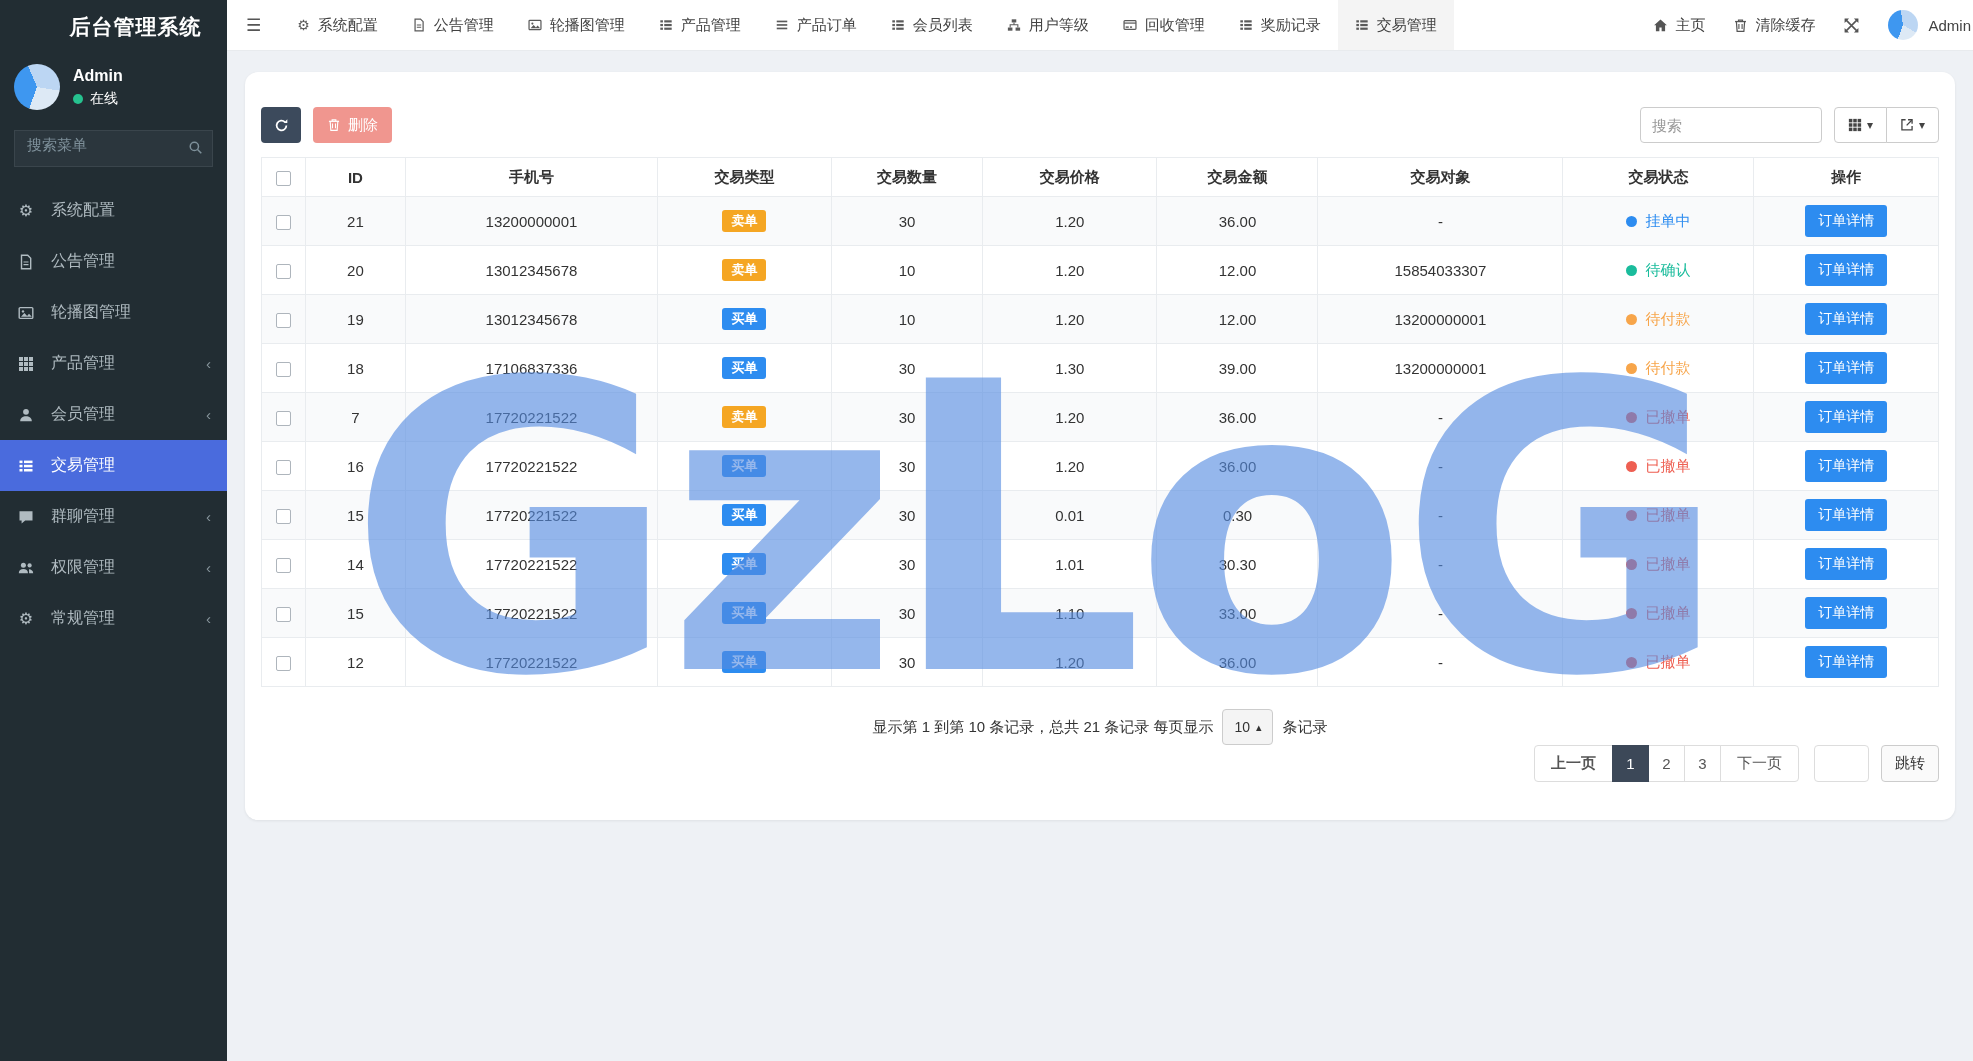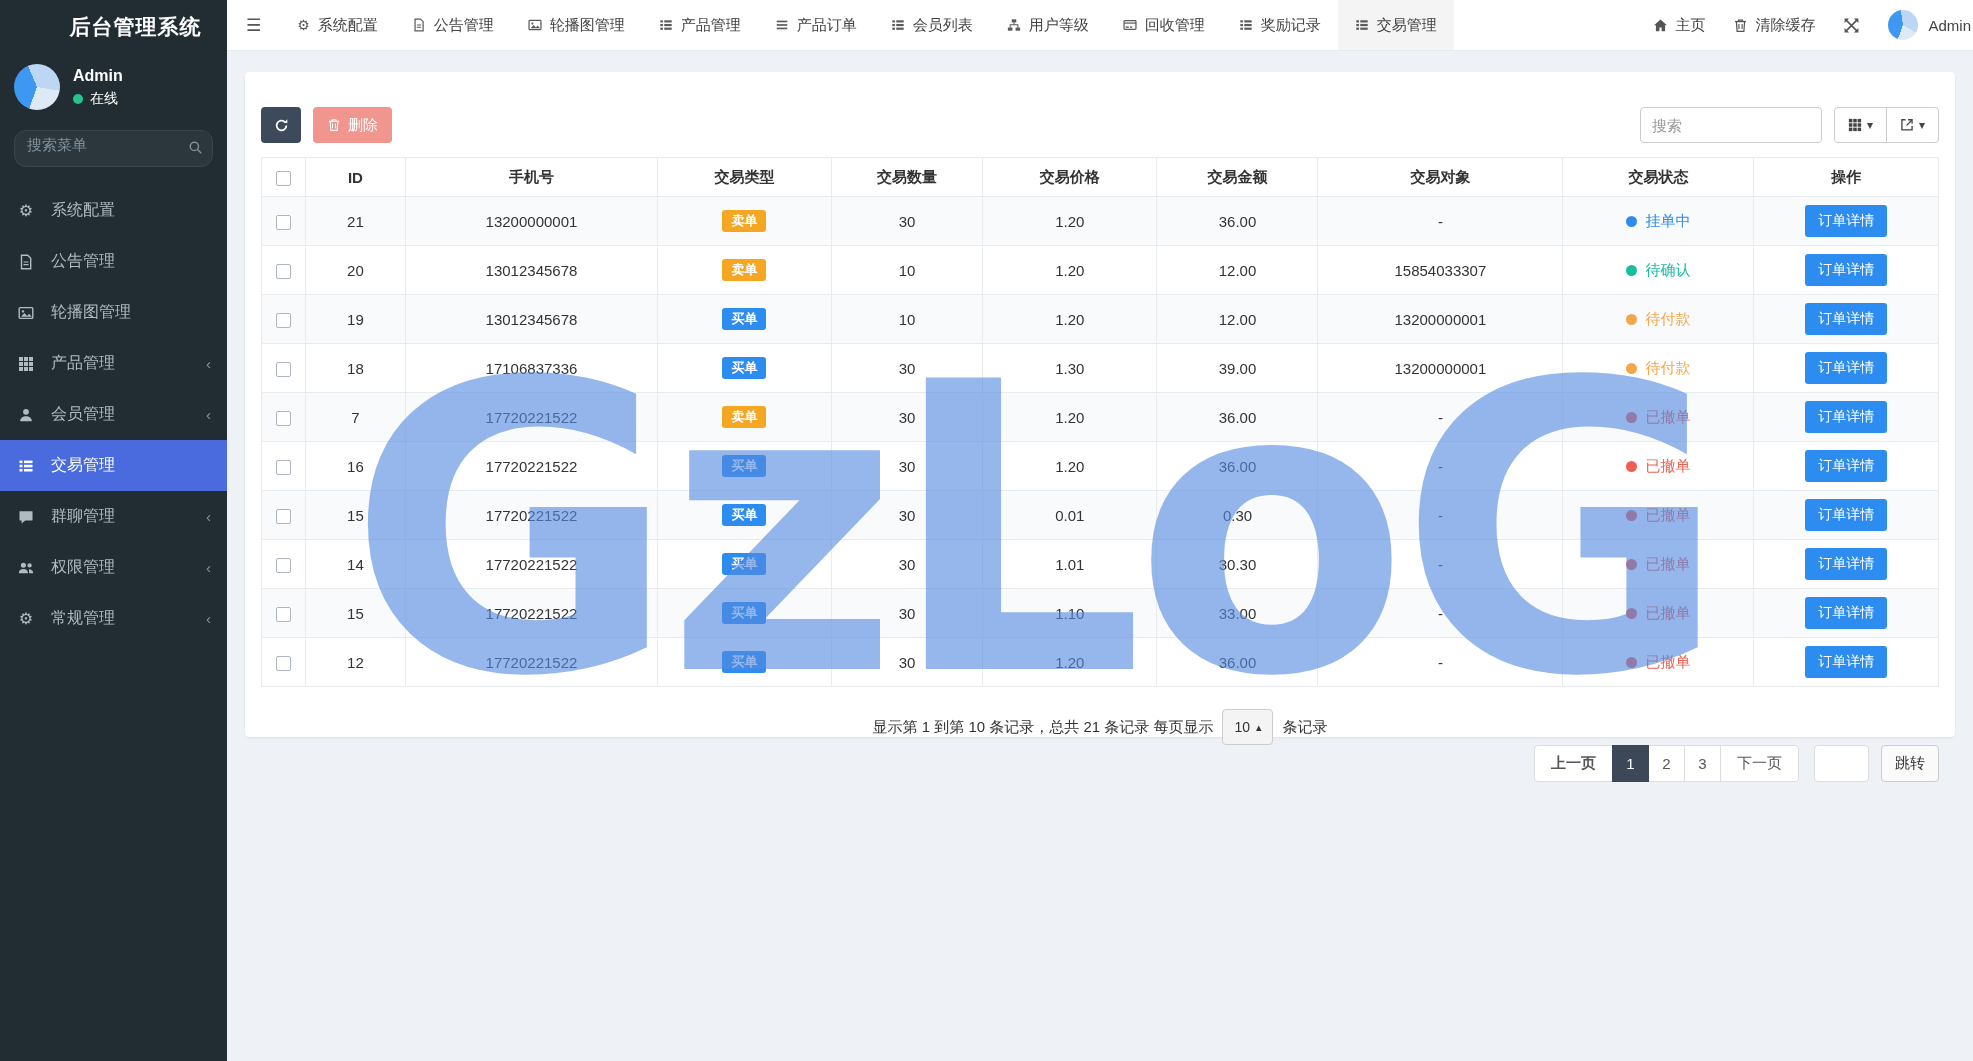--- a/index.html
+++ b/index.html
@@ -16,21 +16,21 @@
   .brand{height:54px;display:flex;align-items:center;justify-content:center;
     color:#fff;font-size:21px;font-weight:bold;letter-spacing:1px;padding-left:44px;}
   .user-panel{display:flex;align-items:center;gap:13px;padding:10px 14px 12px;}
   .avatar{width:46px;height:46px;border-radius:50%;flex:0 0 auto;
     background:conic-gradient(from 200deg,#3e97f0 0 38%,#bcd6f3 38% 72%,#dde9f5 72% 100%);}
   .user-name{color:#fff;font-weight:bold;font-size:16px;line-height:1.2;}
   .user-status{display:flex;align-items:center;gap:7px;color:#fff;font-size:14px;margin-top:4px;}
   .dot-green{width:10px;height:10px;border-radius:50%;background:#26c28f;}
   .side-search{margin:8px 14px 18px;position:relative;}
   .side-search input{width:100%;box-sizing:border-box;height:37px;background:#2b363d;
-    border:1px solid #3a454c;border-radius:12px;color:#cfd8dd;font-size:15px;
+    border:1px solid #3a454c;border-radius:0;color:#cfd8dd;font-size:15px;
     padding:0 32px 8px 12px;outline:none;font-family:inherit;}
   .side-search input::placeholder{color:#7e909a;}
   .side-search .icn{position:absolute;right:10px;top:10px;color:#7e909a;font-size:15px;}
   .side-item{height:51px;display:flex;align-items:center;gap:15px;padding:0 16px;
     color:#b0bbc1;font-size:16px;cursor:pointer;}
   .side-item .icn{width:20px;font-size:16px;}
   .side-item .chev{margin-left:auto;font-size:15px;color:#87959c;width:auto;}
   .side-item.active{background:#4a6bdd;color:#fff;}
 
   
@@ -43,22 +43,22 @@
   .nav-tab.active{background:#f4f4f4;}
   .nav-right{margin-left:auto;display:flex;align-items:center;gap:28px;font-size:15px;color:#424242;padding-right:2px;}
   .nav-link{display:flex;align-items:center;gap:7px;cursor:pointer;}
   .nav-link .icn{font-size:15px;color:#555;}
   .nav-user{display:flex;align-items:center;gap:10px;}
   .nav-avatar{width:30px;height:30px;border-radius:50%;
     background:conic-gradient(from 200deg,#3e97f0 0 42%,#bcd6f3 42% 78%,#dde9f5 78% 100%);}
 
   
   .content{position:absolute;top:50px;left:0;right:0;bottom:0;background:#eef1f5;}
-  .card{position:absolute;left:18px;right:18px;top:22px;height:665px;background:#fff;
-    border-radius:4px;box-shadow:0 1px 3px rgba(0,0,0,.07);padding:0 16px;box-sizing:border-box;}
+  .card{position:absolute;left:18px;right:18px;top:22px;height:748px;background:#fff;
+    border-radius:13px;box-shadow:0 1px 3px rgba(0,0,0,.07);padding:0 16px;box-sizing:border-box;}
   .toolbar{display:flex;align-items:center;margin-top:35px;height:36px;}
   .btn-refresh{width:40px;height:36px;background:#3c4a5c;border:none;border-radius:4px;
     color:#fff;font-size:15px;display:flex;align-items:center;justify-content:center;cursor:pointer;}
   .btn-delete{height:36px;margin-left:12px;background:#f0968f;border:none;border-radius:4px;
     color:#fff;font-size:15px;display:flex;align-items:center;gap:7px;padding:0 14px;cursor:pointer;font-family:inherit;}
   .btn-delete .icn{font-size:14px;}
   .toolbar-right{margin-left:auto;display:flex;align-items:center;}
   .tb-search input{width:182px;height:36px;box-sizing:border-box;border:1px solid #ccc;border-radius:4px;
     padding:0 11px;font-size:15px;color:#be185d;outline:none;font-family:inherit;}
   .tb-search input::placeholder{color:#999;}

